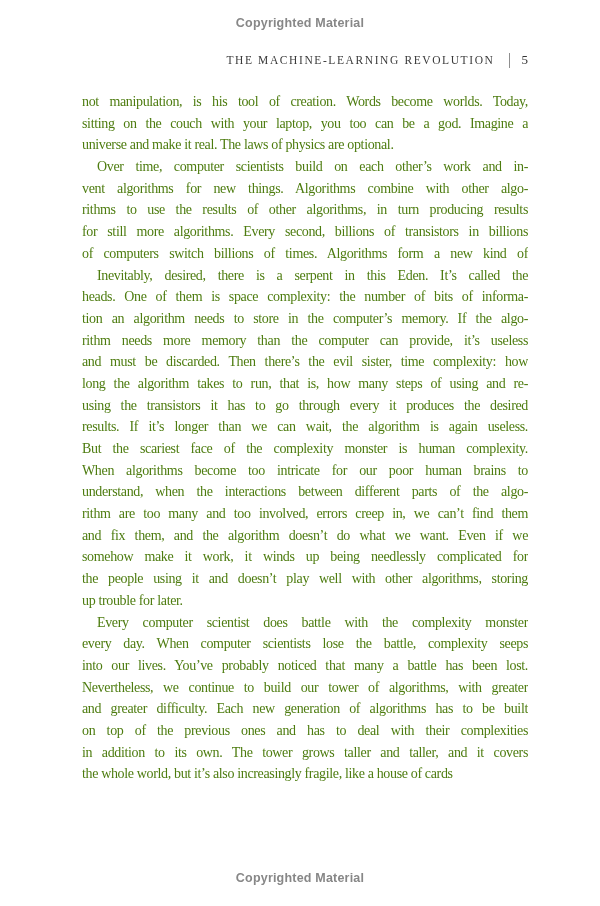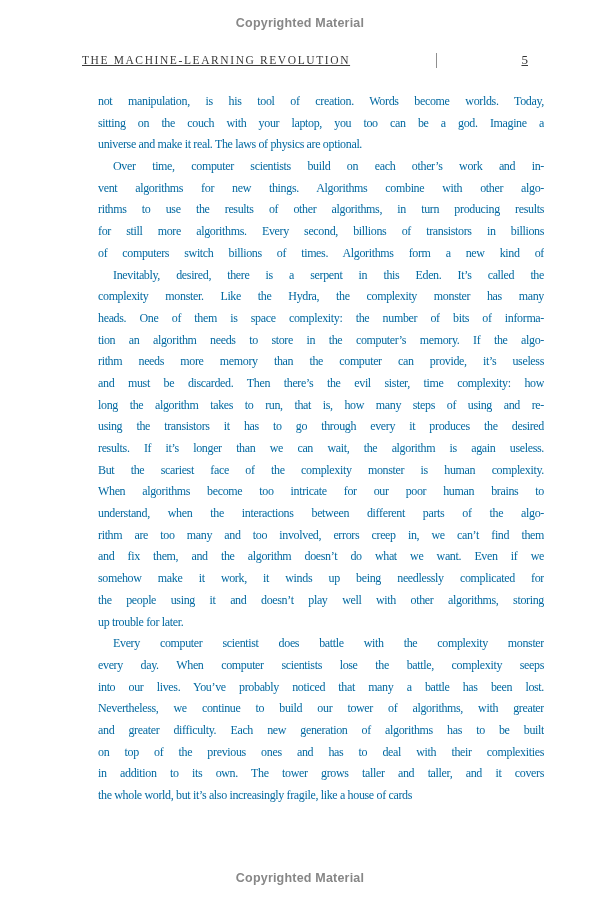--- a/index.html
+++ b/index.html
@@ -22,24 +22,23 @@
     letter-spacing: 0.2px;
   }
   .watermark.top { top: 16px; }
   .watermark.bottom { top: 871px; }
   .running-header {
     position: absolute;
     top: 52px;
     left: 82px;
     width: 446px;
     display: flex;
-    justify-content: space-between;
+    justify-content: flex-end;
     align-items: center;
     color: #3a3a3a;
-    text-decoration: underline;
   }
   .running-header .title {
     font-size: 11.5px;
     letter-spacing: 1.6px;
     white-space: nowrap;
   }
   .running-header .rule {
     width: 1px;
     height: 15px;
     background: #8f8f8f;
@@ -47,24 +46,23 @@
   }
   .running-header .pagenum {
     font-size: 13px;
     color: #333333;
   }
   .bodytext {
     position: absolute;
     top: 91px;
     left: 82px;
     width: 446px;
-    font-size: 12px;
-    color: #0369a1;
+    font-size: 14px;
+    color: #4d7c0f;
     letter-spacing: -0.35px;
-    margin-left: 16px;
   }
   .para { margin: 0; }
   .line {
     line-height: 21.7px;
     height: 21.7px;
     text-align: justify;
     text-align-last: justify;
     white-space: nowrap;
     overflow: hidden;
   }
@@ -92,21 +90,20 @@
       </div>
       <div class="para indent">
         <div class="line">Over time, computer scientists build on each other’s work and in-</div>
         <div class="line">vent algorithms for new things. Algorithms combine with other algo-</div>
         <div class="line">rithms to use the results of other algorithms, in turn producing results</div>
         <div class="line">for still more algorithms. Every second, billions of transistors in billions</div>
         <div class="line">of computers switch billions of times. Algorithms form a new kind of</div>
       </div>
       <div class="para indent">
         <div class="line">Inevitably, desired, there is a serpent in this Eden. It’s called the</div>
-        <div class="line">complexity monster. Like the Hydra, the complexity monster has many</div>
         <div class="line">heads. One of them is space complexity: the number of bits of informa-</div>
         <div class="line">tion an algorithm needs to store in the computer’s memory. If the algo-</div>
         <div class="line">rithm needs more memory than the computer can provide, it’s useless</div>
         <div class="line">and must be discarded. Then there’s the evil sister, time complexity: how</div>
         <div class="line">long the algorithm takes to run, that is, how many steps of using and re-</div>
         <div class="line">using the transistors it has to go through every it produces the desired</div>
         <div class="line">results. If it’s longer than we can wait, the algorithm is again useless.</div>
         <div class="line">But the scariest face of the complexity monster is human complexity.</div>
         <div class="line">When algorithms become too intricate for our poor human brains to</div>
         <div class="line">understand, when the interactions between different parts of the algo-</div>

